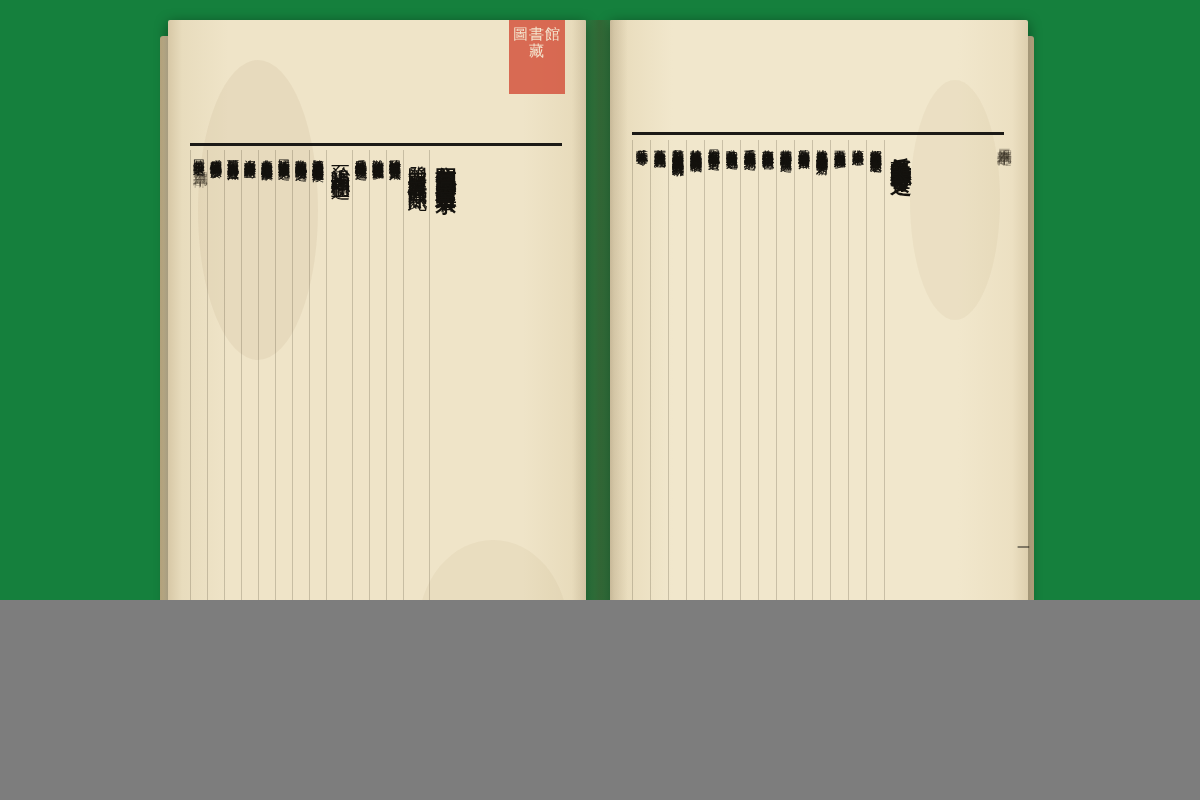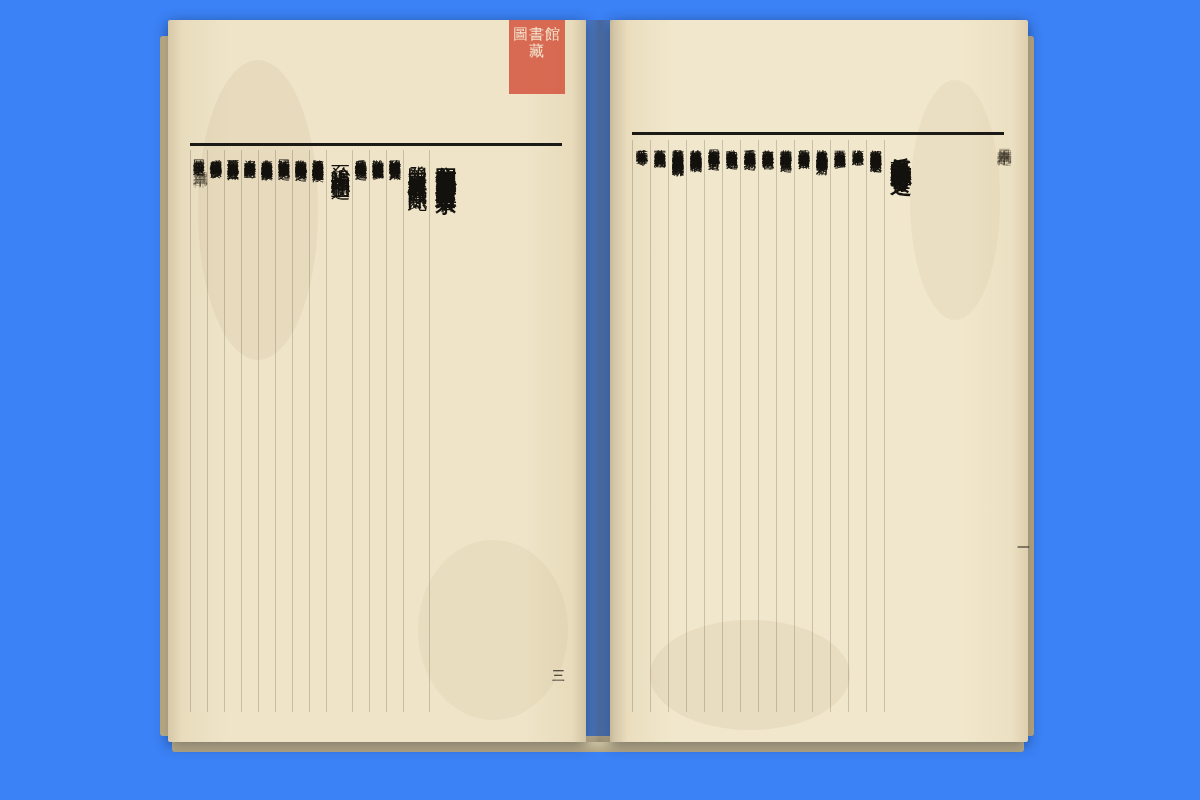--- a/index.html
+++ b/index.html
@@ -3,23 +3,23 @@
 <meta charset="utf-8">
 <style>
   html, body {
     margin: 0;
     padding: 0;
     background: #7d7d7d;
   }
   #stage {
     position: relative;
     width: 1200px;
-    height: 800px;
+    height: 600px;
     overflow: hidden;
-    background: #3b82f6;
+    background: #15803d;
     font-family: "DejaVu Serif", "Liberation Serif", serif;
   }
 
   
   .book {
     position: absolute;
     left: 168px;
     top: 20px;
     width: 860px;
     height: 740px;

